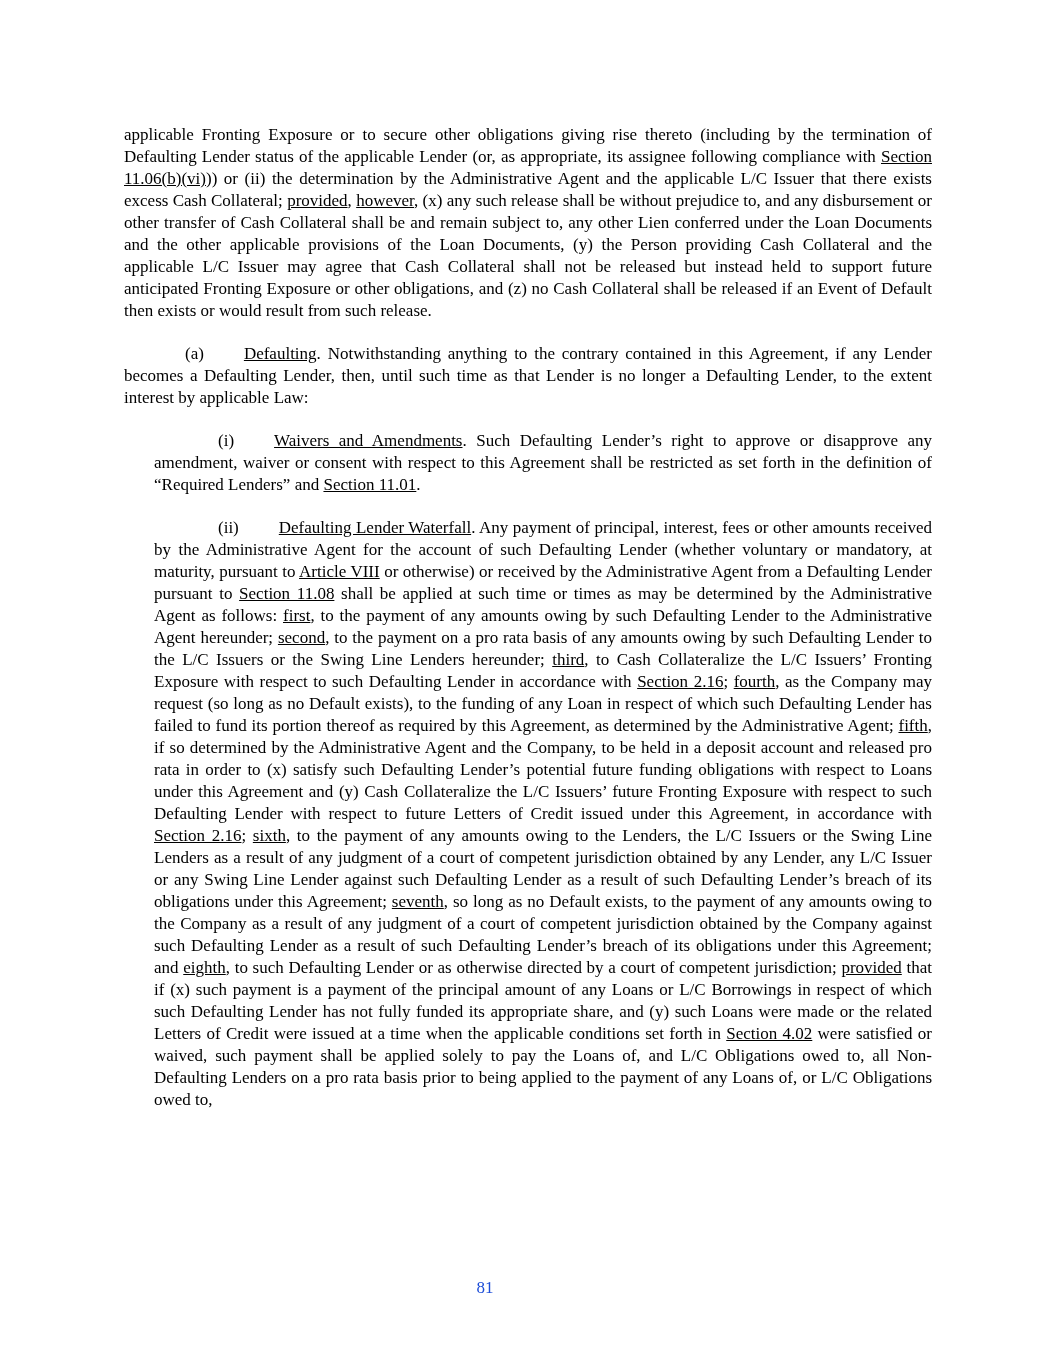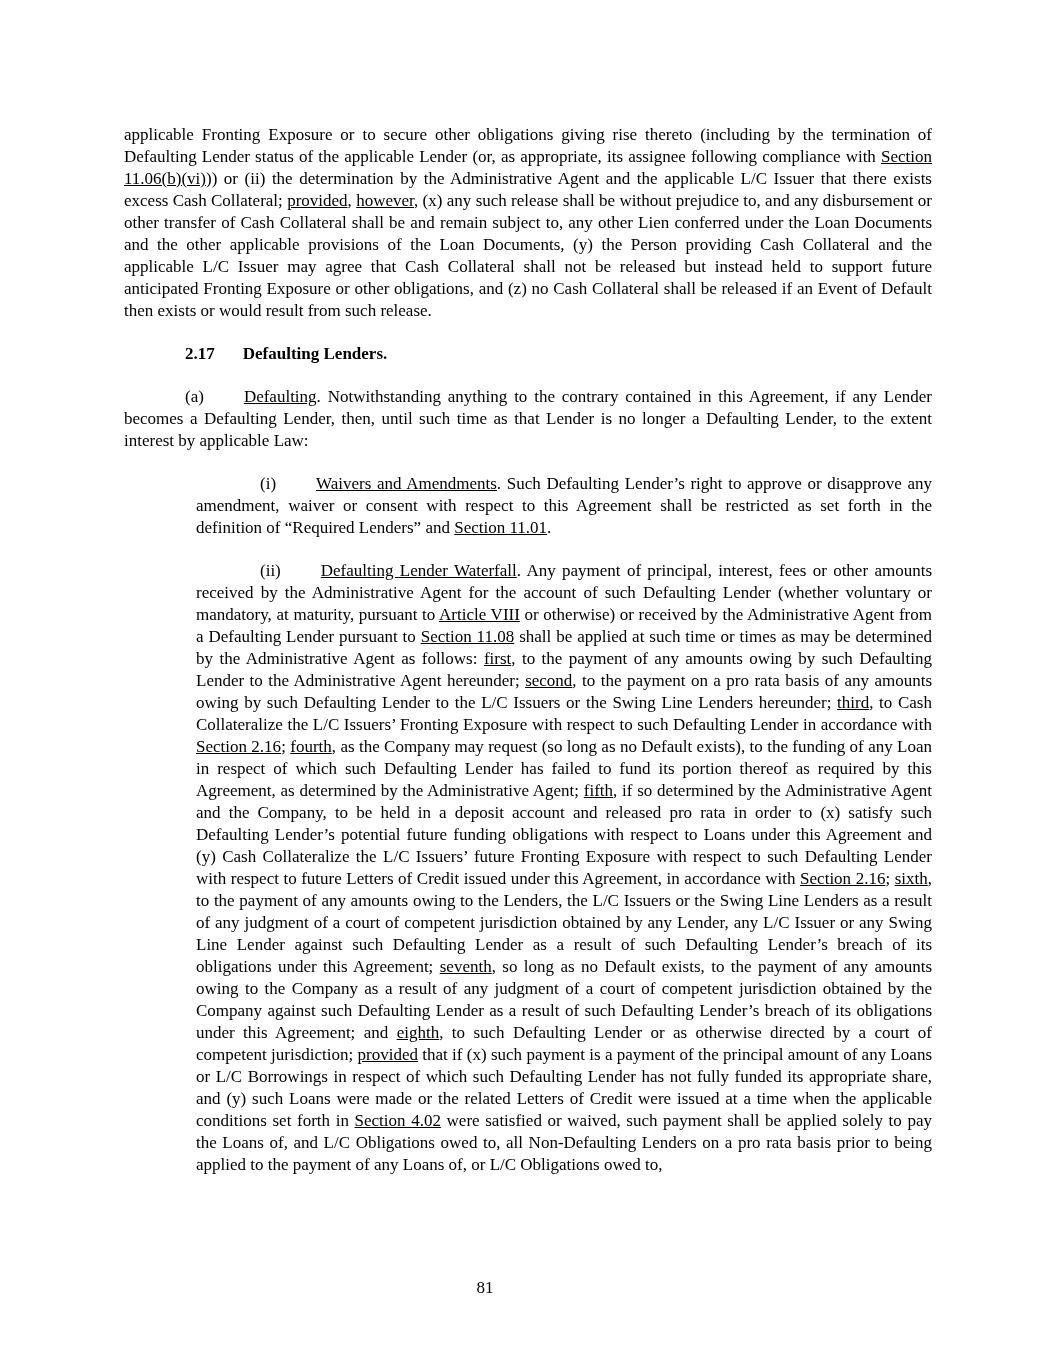--- a/index.html
+++ b/index.html
@@ -31,43 +31,42 @@
   }
   .heading {
     font-weight: bold;
     text-align: left;
     text-indent: 61px;
   }
   .indent-first {
     text-indent: 61px;
   }
   .sub {
-    margin-left: 72px;
+    margin-left: 30px;
     text-indent: 64px;
   }
   .u { text-decoration: underline; }
   .b { font-weight: bold; }
   .tab { display: inline-block; width: 40px; }
   .tab-sm { width: 28px; }
   .page-number {
     position: absolute;
     top: 1278px;
     left: 0;
     width: 100%;
     text-align: center;
     font-family: "Liberation Serif", serif;
     font-size: 17px;
-    color: #000000;
+    color: #1d4ed8;
   }
 </style>
 </head>
 <body>
 
 <div class="page">
   <div class="content">
     <p class="para"><span>applicable Fronting Exposure or to secure other obligations giving rise thereto (including by the termination of Defaulting Lender status of the applicable Lender (or, as appropriate, its assignee following compliance with </span><span class="u">Section 11.06(b)(vi)</span><span>)) or (ii) the determination by the Administrative Agent and the applicable L/C Issuer that there exists excess Cash Collateral; </span><span class="u">provided</span><span>, </span><span class="u">however</span><span>, (x) any such release shall be without prejudice to, and any disbursement or other transfer of Cash Collateral shall be and remain subject to, any other Lien conferred under the Loan Documents and the other applicable provisions of the Loan Documents, (y) the Person providing Cash Collateral and the applicable L/C Issuer may agree that Cash Collateral shall not be released but instead held to support future anticipated Fronting Exposure or other obligations, and (z) no Cash Collateral shall be released if an Event of Default then exists or would result from such release.</span></p>
-    <p class="para heading"><span class="b">2.17</span><span class="tab tab-sm"></span><span class="b">Defaulting Lenders.</span></p>
     <p class="para indent-first"><span>(a)</span><span class="tab"></span><span class="u">Defaulting</span><span>. Notwithstanding anything to the contrary contained in this Agreement, if any Lender becomes a Defaulting Lender, then, until such time as that Lender is no longer a Defaulting Lender, to the extent interest by applicable Law:</span></p>
     <p class="para sub"><span>(i)</span><span class="tab"></span><span class="u">Waivers and Amendments</span><span>. Such Defaulting Lender’s right to approve or disapprove any amendment, waiver or consent with respect to this Agreement shall be restricted as set forth in the definition of “Required Lenders” and </span><span class="u">Section 11.01</span><span>.</span></p>
     <p class="para sub"><span>(ii)</span><span class="tab"></span><span class="u">Defaulting Lender Waterfall</span><span>. Any payment of principal, interest, fees or other amounts received by the Administrative Agent for the account of such Defaulting Lender (whether voluntary or mandatory, at maturity, pursuant to </span><span class="u">Article VIII</span><span> or otherwise) or received by the Administrative Agent from a Defaulting Lender pursuant to </span><span class="u">Section 11.08</span><span> shall be applied at such time or times as may be determined by the Administrative Agent as follows: </span><span class="u">first</span><span>, to the payment of any amounts owing by such Defaulting Lender to the Administrative Agent hereunder; </span><span class="u">second</span><span>, to the payment on a pro rata basis of any amounts owing by such Defaulting Lender to the L/C Issuers or the Swing Line Lenders hereunder; </span><span class="u">third</span><span>, to Cash Collateralize the L/C Issuers’ Fronting Exposure with respect to such Defaulting Lender in accordance with </span><span class="u">Section 2.16</span><span>; </span><span class="u">fourth</span><span>, as the Company may request (so long as no Default exists), to the funding of any Loan in respect of which such Defaulting Lender has failed to fund its portion thereof as required by this Agreement, as determined by the Administrative Agent; </span><span class="u">fifth</span><span>, if so determined by the Administrative Agent and the Company, to be held in a deposit account and released pro rata in order to (x) satisfy such Defaulting Lender’s potential future funding obligations with respect to Loans under this Agreement and (y) Cash Collateralize the L/C Issuers’ future Fronting Exposure with respect to such Defaulting Lender with respect to future Letters of Credit issued under this Agreement, in accordance with </span><span class="u">Section 2.16</span><span>; </span><span class="u">sixth</span><span>, to the payment of any amounts owing to the Lenders, the L/C Issuers or the Swing Line Lenders as a result of any judgment of a court of competent jurisdiction obtained by any Lender, any L/C Issuer or any Swing Line Lender against such Defaulting Lender as a result of such Defaulting Lender’s breach of its obligations under this Agreement; </span><span class="u">seventh</span><span>, so long as no Default exists, to the payment of any amounts owing to the Company as a result of any judgment of a court of competent jurisdiction obtained by the Company against such Defaulting Lender as a result of such Defaulting Lender’s breach of its obligations under this Agreement; and </span><span class="u">eighth</span><span>, to such Defaulting Lender or as otherwise directed by a court of competent jurisdiction; </span><span class="u">provided</span><span> that if (x) such payment is a payment of the principal amount of any Loans or L/C Borrowings in respect of which such Defaulting Lender has not fully funded its appropriate share, and (y) such Loans were made or the related Letters of Credit were issued at a time when the applicable conditions set forth in </span><span class="u">Section 4.02</span><span> were satisfied or waived, such payment shall be applied solely to pay the Loans of, and L/C Obligations owed to, all Non-Defaulting Lenders on a pro rata basis prior to being applied to the payment of any Loans of, or L/C Obligations owed to,</span></p>
   </div>
   <div class="page-number">81</div>
 </div>
 
 </body></html>

